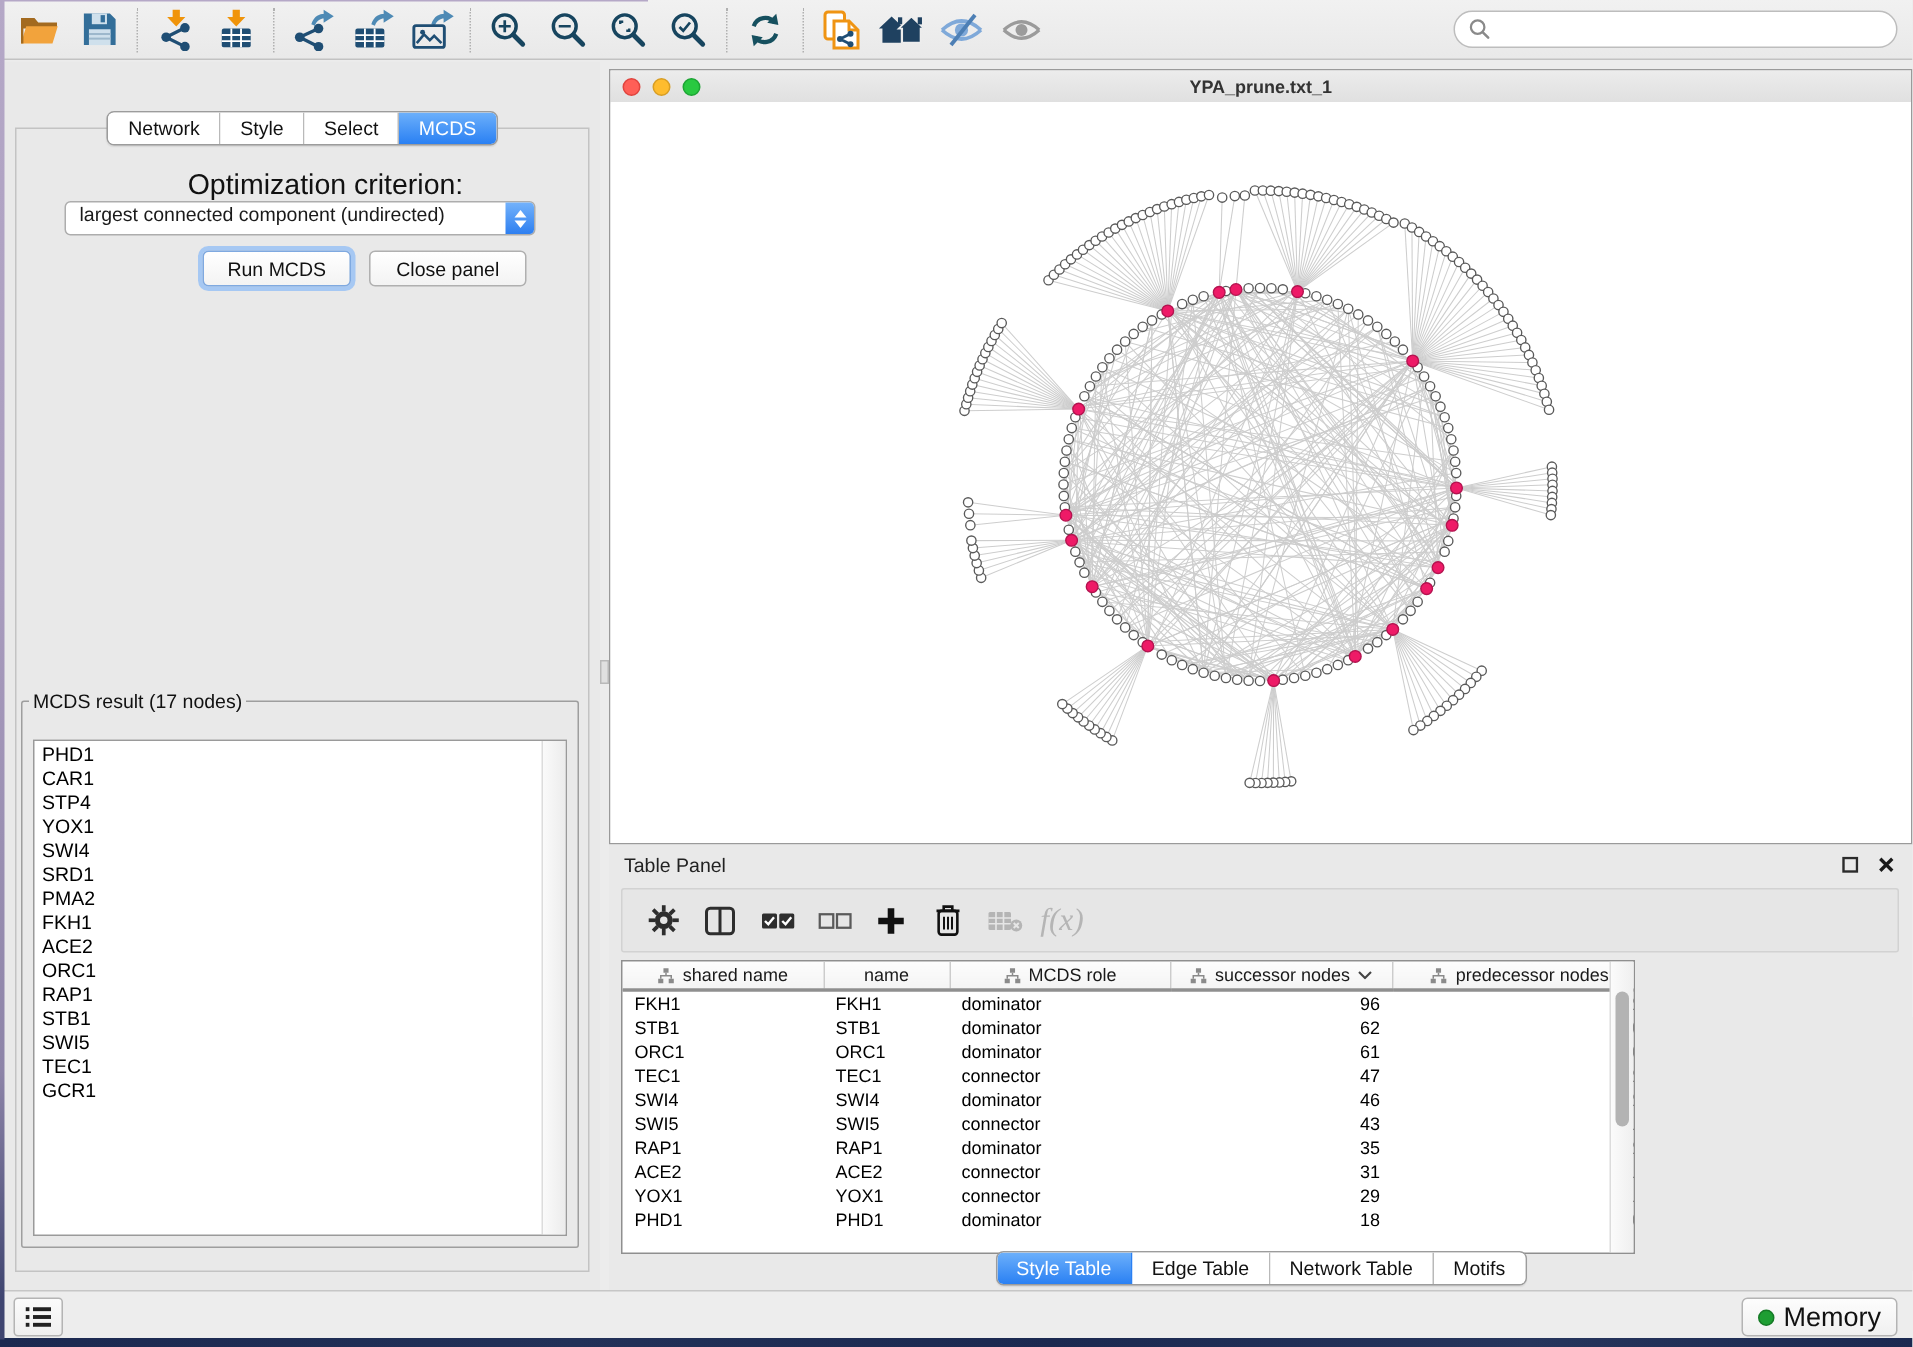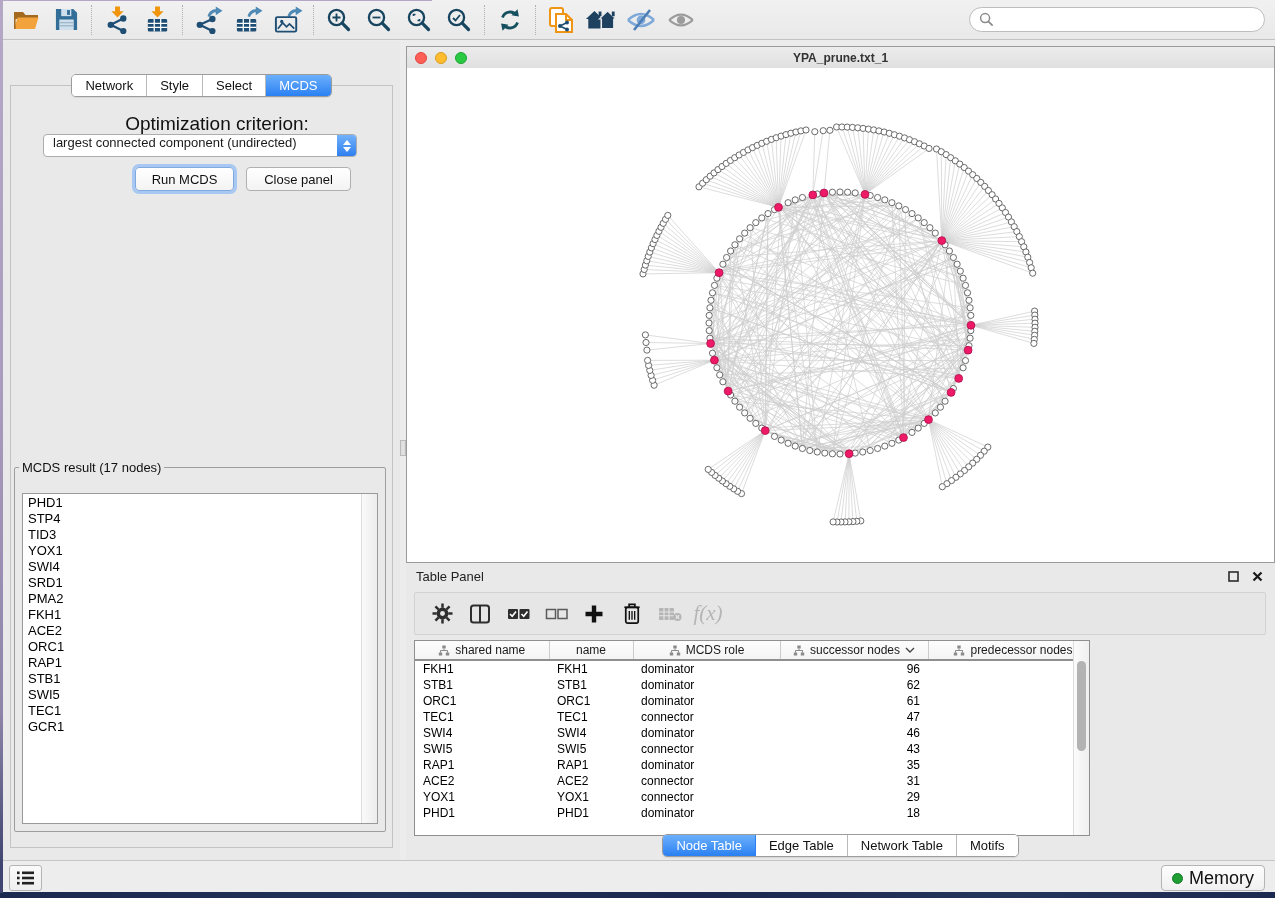--- a/index.html
+++ b/index.html
@@ -301,22 +301,22 @@
   </div>
   <div class="push-btn" id="run-mcds">Run MCDS</div>
   <div class="push-btn" id="close-panel">Close panel</div>
 
   <div id="mcds-group">
     <fieldset>
       <legend>MCDS result (17 nodes)</legend>
       <div id="mcds-list">
         <div class="items" id="mcds-items">
             <div class="item">PHD1</div>
+            <div class="item">CAR1</div>
             <div class="item">STP4</div>
-            <div class="item">TID3</div>
             <div class="item">YOX1</div>
             <div class="item">SWI4</div>
             <div class="item">SRD1</div>
             <div class="item">PMA2</div>
             <div class="item">FKH1</div>
             <div class="item">ACE2</div>
             <div class="item">ORC1</div>
             <div class="item">RAP1</div>
             <div class="item">STB1</div>
             <div class="item">SWI5</div>
@@ -1318,21 +1318,21 @@
           </tr>
         </tbody>
     </table>
     <div id="nt-vtrack">
         <div id="nt-thumb"></div>
       </div>
   </div>
 
   <div id="table-tabs">
       <div class="seg" id="tt-seg">
-        <div class="tab sel">Node Table</div>
+        <div class="tab sel">Style Table</div>
         <div class="tab">Edge Table</div>
         <div class="tab">Network Table</div>
         <div class="tab">Motifs</div>
       </div>
     </div>
 </div>
 
 <div id="status-bar">
   <div id="list-btn">
     <span>

